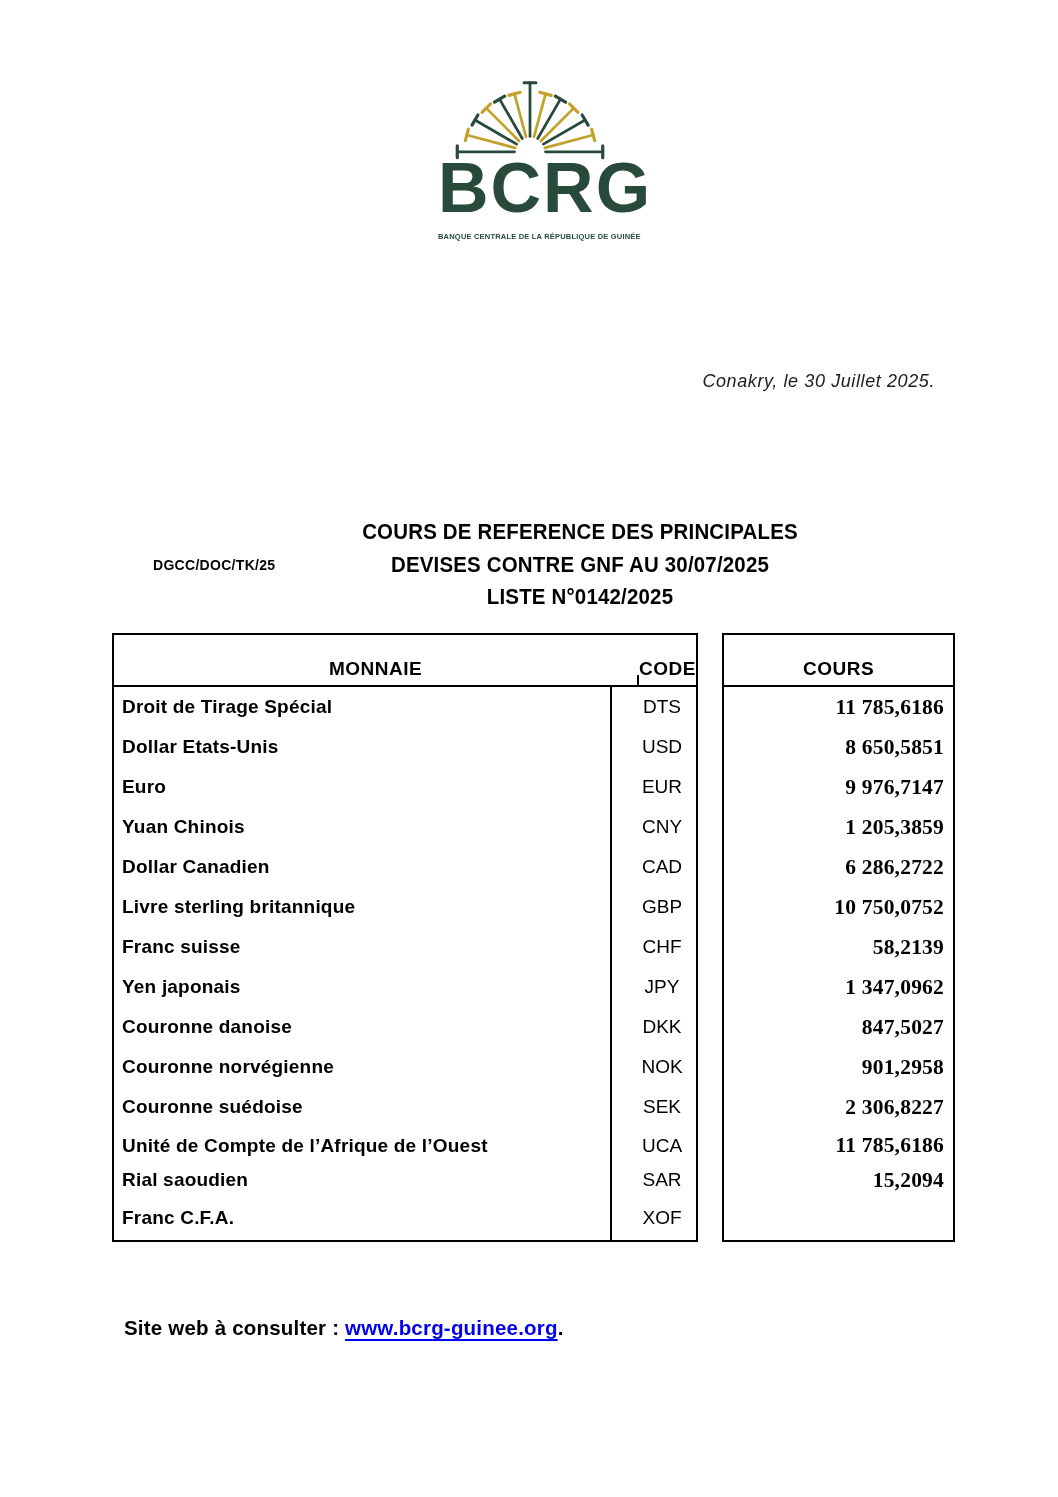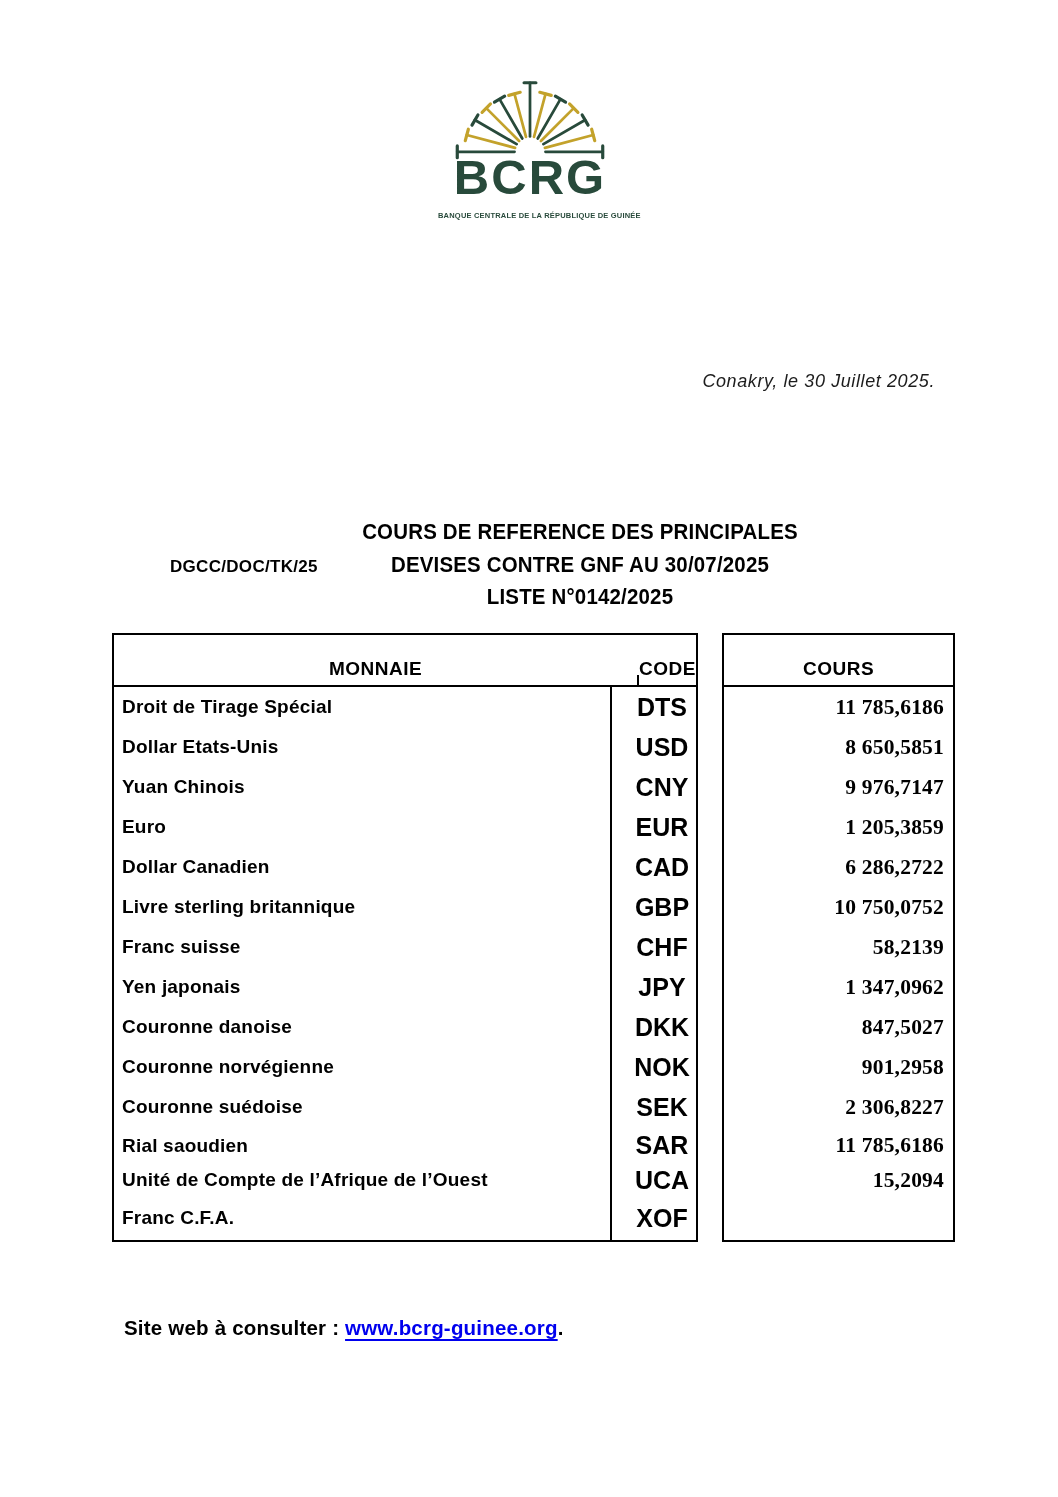--- a/index.html
+++ b/index.html
@@ -6,37 +6,37 @@
   html,body { background:#ffffff; }
   .page {
     position:relative; width:1058px; height:1497px; background:#ffffff;
     font-family:"Liberation Sans", sans-serif; color:#000; overflow:hidden;
   }
 
   
   .logo { position:absolute; left:438px; top:70px; width:184px; text-align:center; }
   .logo-fan { display:block; margin:0 auto; }
   .logo-text {
-    font-size:49px; font-weight:800; letter-spacing:2px; line-height:1;
+    font-size:70px; font-weight:800; letter-spacing:2px; line-height:1;
     color:#284A3B; margin-top:-8px;
   }
   .logo-tagline {
     font-size:7.5px; font-weight:700; letter-spacing:0.2px; color:#284A3B;
     margin-top:9px; white-space:nowrap;
   }
 
   
   .dateline {
     position:absolute; left:600px; top:371px; width:335px; text-align:right;
     font-size:18px; font-style:italic; letter-spacing:0.6px; color:#1c1c1c;
   }
 
   
   .ref {
-    position:absolute; left:170px; top:557px; font-size:17px; font-weight:700;
+    position:absolute; left:153px; top:557px; font-size:14px; font-weight:700;
     letter-spacing:0.3px;
   }
   .title {
     position:absolute; left:300px; top:516px; width:560px; text-align:center;
     font-size:22px; font-weight:700; line-height:32.5px;
     transform:scaleX(0.93); transform-origin:center top; letter-spacing:0.2px;
   }
 
   
   .tbl-main {
@@ -63,21 +63,21 @@
   .tbody .trow:nth-child(13) { height:32px; }
   .tbody .trow:nth-child(14) { height:44px; }
 
   .td-monnaie {
     width:498px; border-right:2px solid #000; display:flex; align-items:center;
     padding-left:8px; font-size:19px; font-weight:700; letter-spacing:0.2px;
     transform-origin:left center; white-space:nowrap;
   }
   .td-code {
     flex:1; display:flex; align-items:center; justify-content:center;
-    font-size:25px; font-weight:700;
+    font-size:19px; font-weight:400;
   }
   .tcell {
     height:40px; display:flex; align-items:center; justify-content:flex-end;
     padding-right:9px; font-family:"Liberation Serif", serif;
     font-size:21.5px; font-weight:700; letter-spacing:0.2px;
   }
   .cours-body .tcell:nth-child(12) { height:37px; }
   .cours-body .tcell:nth-child(13) { height:32px; }
   .cours-body .tcell:nth-child(14) { height:44px; align-items:flex-start; padding-top:4px; }
 
@@ -156,28 +156,28 @@
     <div class="tbody">
       <div class="trow">
           <div class="td-monnaie">Droit de Tirage Spécial</div>
           <div class="td-code">DTS</div>
         </div>
       <div class="trow">
           <div class="td-monnaie">Dollar Etats-Unis</div>
           <div class="td-code">USD</div>
         </div>
       <div class="trow">
+          <div class="td-monnaie">Euro</div>
+          <div class="td-code">EUR</div>
+        </div>
+      <div class="trow">
           <div class="td-monnaie">Yuan Chinois</div>
           <div class="td-code">CNY</div>
         </div>
       <div class="trow">
-          <div class="td-monnaie">Euro</div>
-          <div class="td-code">EUR</div>
-        </div>
-      <div class="trow">
           <div class="td-monnaie">Dollar Canadien</div>
           <div class="td-code">CAD</div>
         </div>
       <div class="trow">
           <div class="td-monnaie">Livre sterling britannique</div>
           <div class="td-code">GBP</div>
         </div>
       <div class="trow">
           <div class="td-monnaie">Franc suisse</div>
           <div class="td-code">CHF</div>
@@ -192,26 +192,26 @@
         </div>
       <div class="trow">
           <div class="td-monnaie">Couronne norvégienne</div>
           <div class="td-code">NOK</div>
         </div>
       <div class="trow">
           <div class="td-monnaie">Couronne suédoise</div>
           <div class="td-code">SEK</div>
         </div>
       <div class="trow">
+          <div class="td-monnaie">Unité de Compte de l’Afrique de l’Ouest</div>
+          <div class="td-code">UCA</div>
+        </div>
+      <div class="trow">
           <div class="td-monnaie">Rial saoudien</div>
           <div class="td-code">SAR</div>
-        </div>
-      <div class="trow">
-          <div class="td-monnaie">Unité de Compte de l’Afrique de l’Ouest</div>
-          <div class="td-code">UCA</div>
         </div>
       <div class="trow">
           <div class="td-monnaie">Franc C.F.A.</div>
           <div class="td-code">XOF</div>
         </div>
     </div>
   </div>
 
   <div class="tbl-cours">
     <div class="thead">

